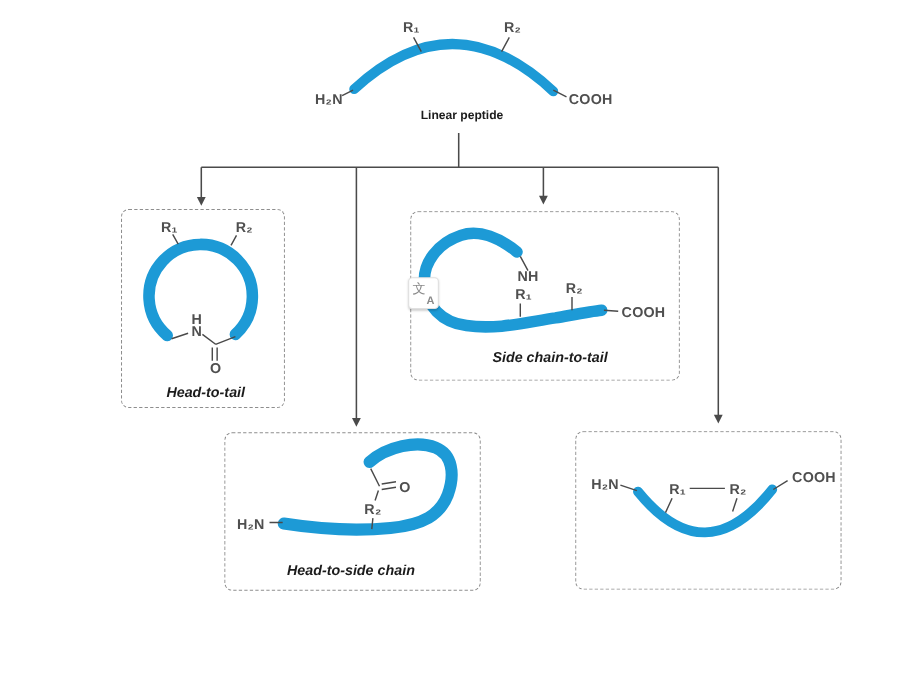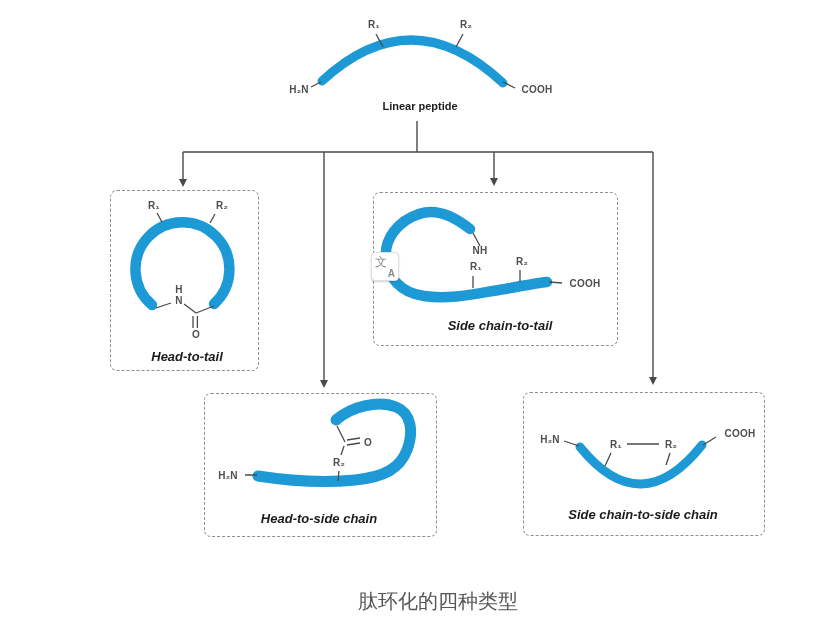--- a/index.html
+++ b/index.html
@@ -5,21 +5,21 @@
   html,body{margin:0;padding:0;background:#fff;}
   .canvas{
     position:relative;width:817px;height:622px;background:#fff;overflow:hidden;
     font-family:"Liberation Sans","DejaVu Sans",sans-serif;
   }
   svg{position:absolute;left:0;top:0;}
   
   .gbox{position:absolute;border:1.5px dashed var(--box_border);border-radius:7px;background:transparent;}
   
   .txt{position:absolute;transform:translate(-50%,-50%);white-space:nowrap;line-height:1;}
-  .chem{font-size:10px;font-weight:700;color:var(--chem);letter-spacing:.2px;}
+  .chem{font-size:13px;font-weight:700;color:var(--chem);letter-spacing:.2px;}
   .blabel{font-size:13px;font-weight:700;color:var(--label);font-style:italic;}
   .toplabel{font-size:11px;font-weight:700;color:var(--label);}
   .caption{font-size:20px;font-weight:400;color:var(--caption);font-family:"DejaVu Sans","Liberation Sans",sans-serif;}
   
   .blue{stroke:var(--peptide_blue);fill:none;stroke-linecap:round;}
   .thick9{stroke-width:9px;}
   .thick10{stroke-width:10.5px;}
   .thick11{stroke-width:11px;}
   .wire{stroke:var(--connector);fill:none;stroke-width:1.4px;}
   .thin{stroke:var(--connector);fill:none;stroke-width:1.3px;}
@@ -101,22 +101,20 @@
 
   <div class="txt chem" style="left:228px;top:476px;">H₂N</div>
   <div class="txt chem" style="left:368px;top:443px;">O</div>
   <div class="txt chem" style="left:339px;top:463px;">R₂</div>
   <div class="txt blabel" style="left:319px;top:518px;">Head-to-side chain</div>
 
   <div class="txt chem" style="left:550px;top:440px;">H₂N</div>
   <div class="txt chem" style="left:616px;top:445px;">R₁</div>
   <div class="txt chem" style="left:671px;top:445px;">R₂</div>
   <div class="txt chem" style="left:740px;top:434px;">COOH</div>
-  <div class="txt blabel" style="left:643px;top:514px;">Side chain-to-side chain</div>
 
   <div class="ticon">
     <span class="zh">文</span>
     <span class="la">A</span>
   </div>
 
-  <div class="txt caption" style="left:438px;top:601px;">肽环化的四种类型</div>
 
 </div>
 
 </body></html>

